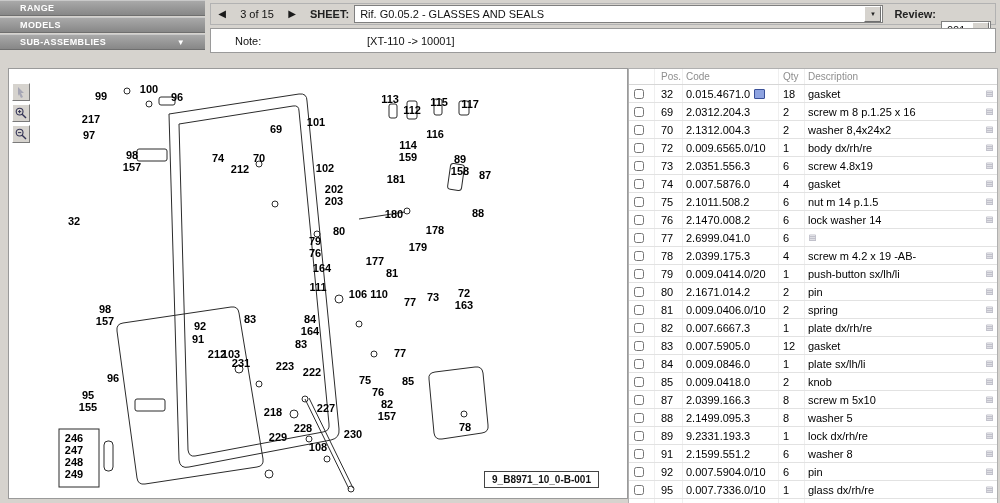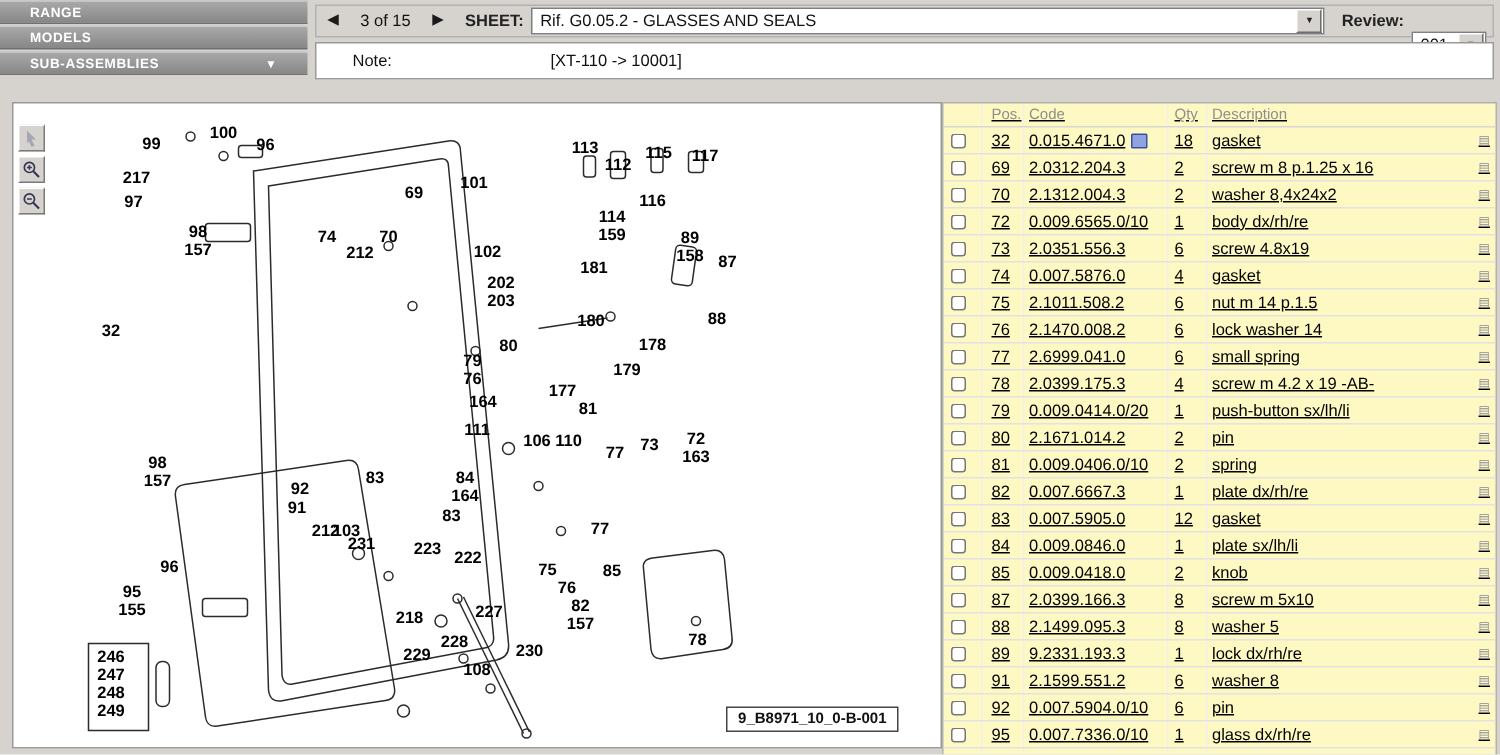--- a/index.html
+++ b/index.html
@@ -51,22 +51,22 @@
   .diagram-labels{position:absolute;inset:0;z-index:3;}
   .part-label{position:absolute;transform:translate(-50%,-50%);
     font-size:11px;font-weight:bold;color:#000;white-space:nowrap;cursor:pointer;}
   .diagram-ref{position:absolute;right:28px;bottom:10px;z-index:4;
     border:1px solid #444;background:#fff;padding:2px 7px;
     font-size:10px;font-weight:bold;color:#111;}
   .drawing{position:absolute;inset:0;z-index:1;}
 
   
   .table-panel{position:absolute;left:628px;top:68px;right:2px;bottom:0;
-    background:#fef9c3;border:1px solid #b0b0b0;border-bottom:none;
-    overflow:hidden;box-sizing:border-box;text-decoration:underline;}
+    background:#ffffff;border:1px solid #b0b0b0;border-bottom:none;
+    overflow:hidden;box-sizing:border-box;}
   .t-header{display:flex;height:15px;align-items:center;
     color:#8e8e8e;font-size:10px;border-bottom:1px solid #d6d6d6;}
   .t-row{display:flex;height:17px;align-items:center;font-size:11px;color:#000;
     border-bottom:1px solid #e2e2e2;cursor:default;}
   .cell{overflow:hidden;white-space:nowrap;box-sizing:border-box;height:100%;
     display:flex;align-items:center;border-right:1px solid #efefef;}
   .c-cb{width:26px;padding-left:5px;}
   .c-pos{width:28px;padding-left:6px;}
   .c-code{width:96px;padding-left:3px;}
   .c-qty{width:26px;padding-left:4px;text-align:right;}
@@ -386,21 +386,20 @@
         </div>
         <div class="t-row">
           <span class="cell c-cb">
             <input type="checkbox" style="">
           </span>
           <span class="cell c-pos">77</span>
           <span class="cell c-code">
             <span>2.6999.041.0</span>
           </span>
           <span class="cell c-qty">6</span>
-          <span class="cell c-desc">small spring</span>
           <span class="cell c-icon">
             <span class="row-icon">▤</span>
           </span>
         </div>
         <div class="t-row">
           <span class="cell c-cb">
             <input type="checkbox" style="">
           </span>
           <span class="cell c-pos">78</span>
           <span class="cell c-code">

